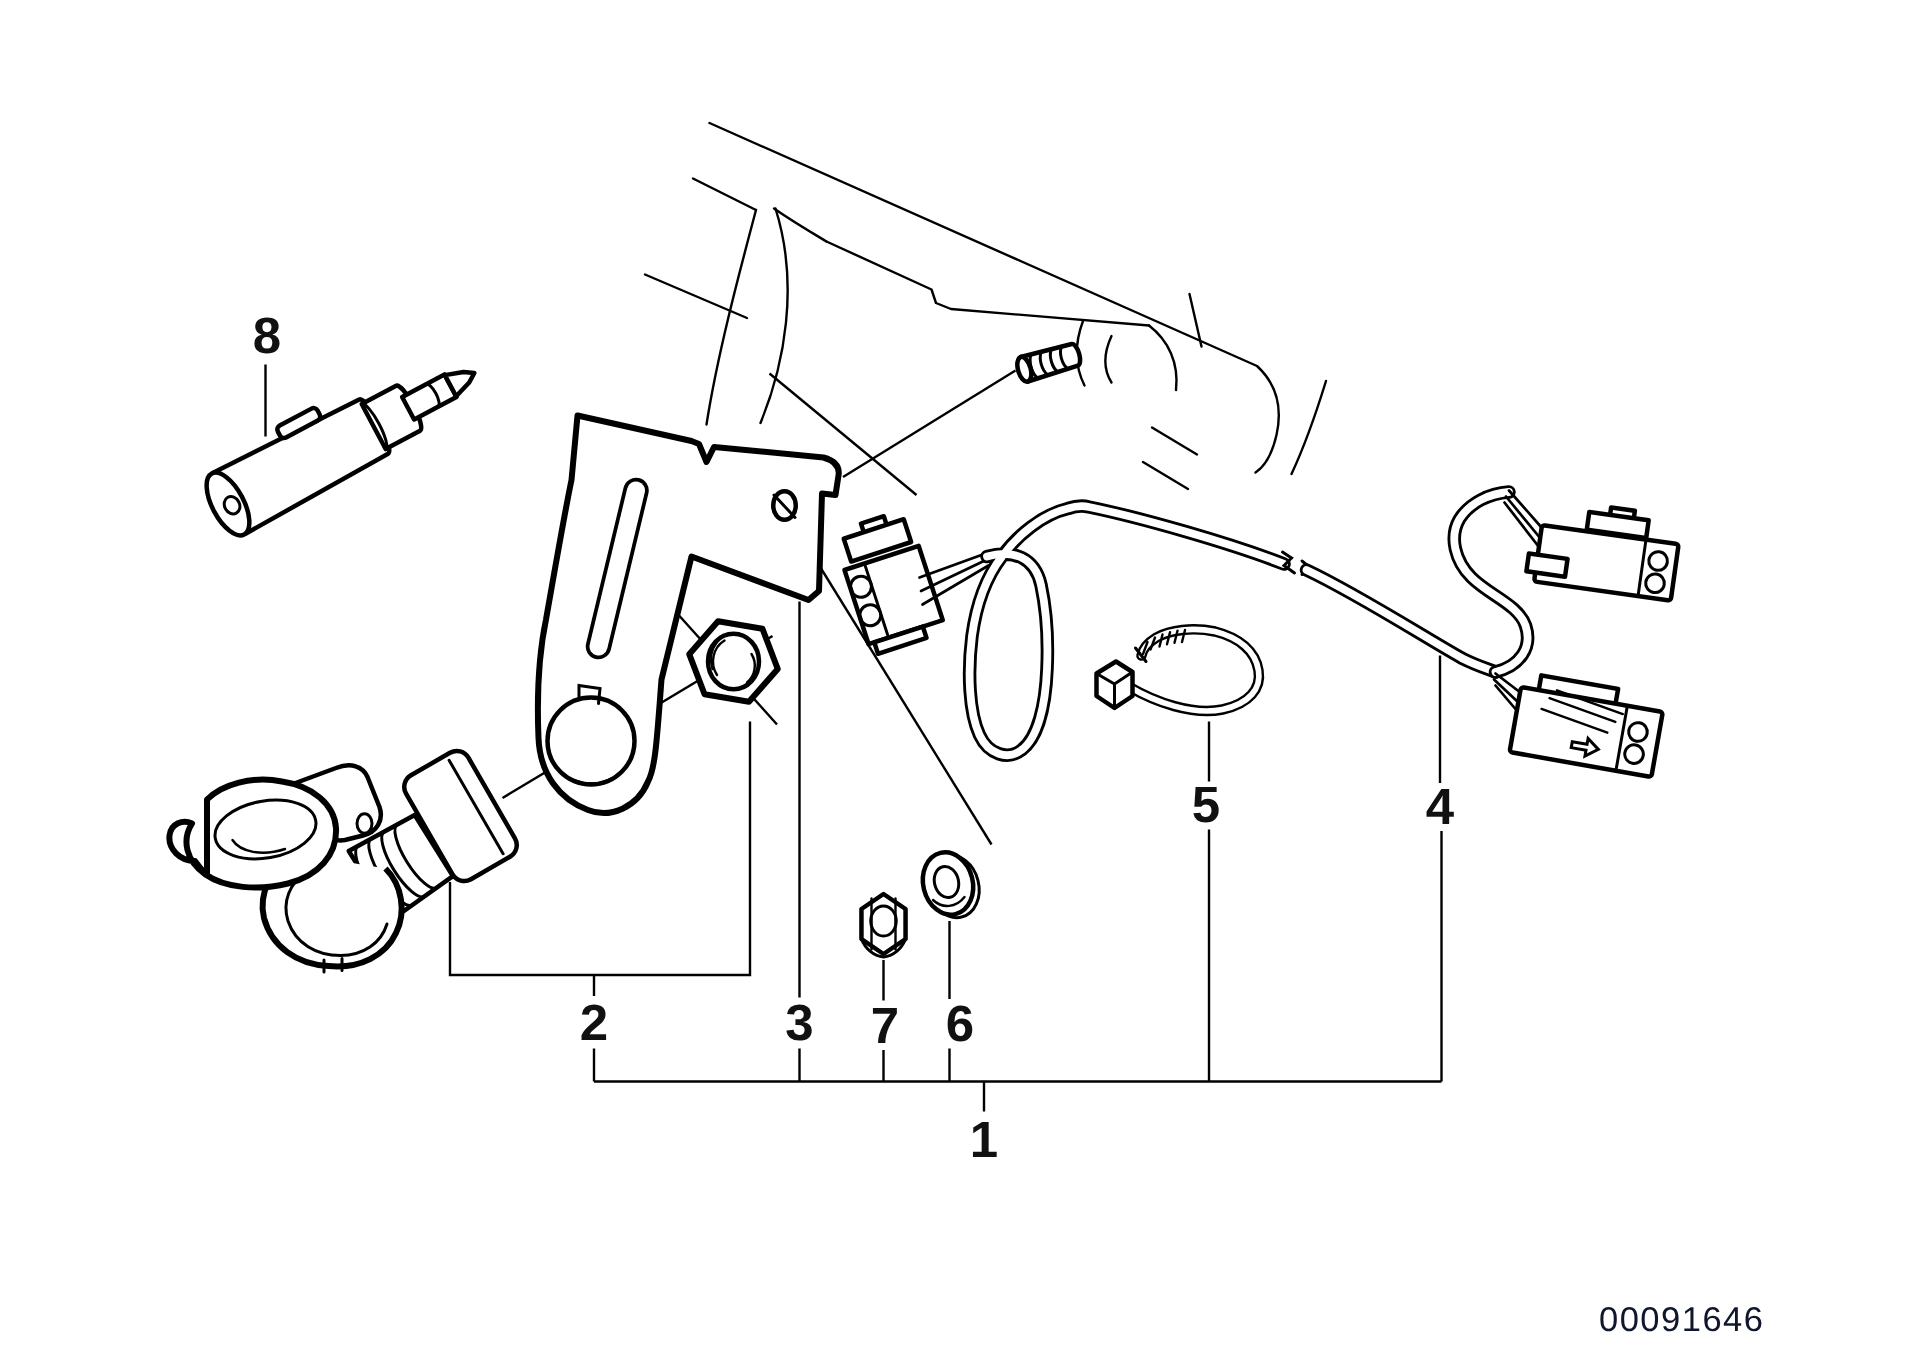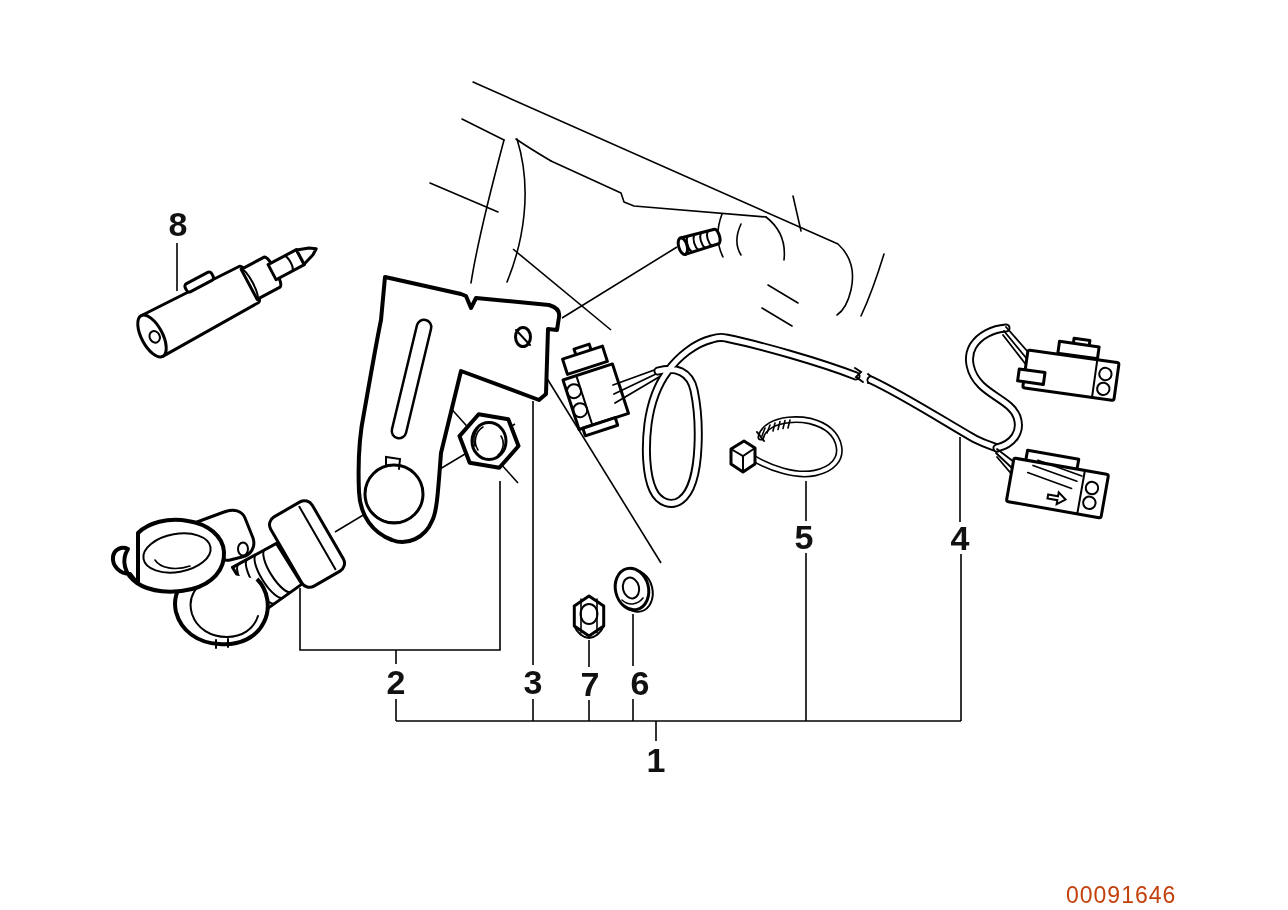--- a/index.html
+++ b/index.html
@@ -8,23 +8,22 @@
     font-family:"Liberation Sans",sans-serif;
   }
   .stage svg{position:absolute;left:0;top:0;}
   .callout{
     position:absolute;transform:translate(-50%,-50%);
     font-family:"Liberation Sans",sans-serif;font-weight:700;font-size:34px;color:#111;
     line-height:1;letter-spacing:0;
   }
   .doc-number{
     position:absolute;left:1066px;top:866px;width:120px;
-    font-family:"Liberation Sans",sans-serif;font-weight:400;font-size:23px;color:#c2410c;
+    font-family:"Liberation Sans",sans-serif;font-weight:400;font-size:23px;color:#0f172a;
     letter-spacing:1px;
-    margin-top:16px;
   }
   
   .ln   {fill:none;stroke:#000;stroke-width:3;  stroke-linecap:round;stroke-linejoin:round;}
   .lnW  {fill:#fff;stroke:#000;stroke-width:3;  stroke-linecap:round;stroke-linejoin:round;}
   .lnT  {fill:none;stroke:#000;stroke-width:1.6;stroke-linecap:round;stroke-linejoin:round;}
   .lead {fill:none;stroke:#000;stroke-width:1.6;stroke-linecap:butt;}
   .thk  {fill:#fff;stroke:#000;stroke-width:4;  stroke-linejoin:round;}
   .cableB{fill:none;stroke:#000;stroke-width:9; stroke-linecap:round;}
   .cableW{fill:none;stroke:#fff;stroke-width:5.2;stroke-linecap:round;}
   .tieB {fill:none;stroke:#000;stroke-width:7;  stroke-linecap:round;}

